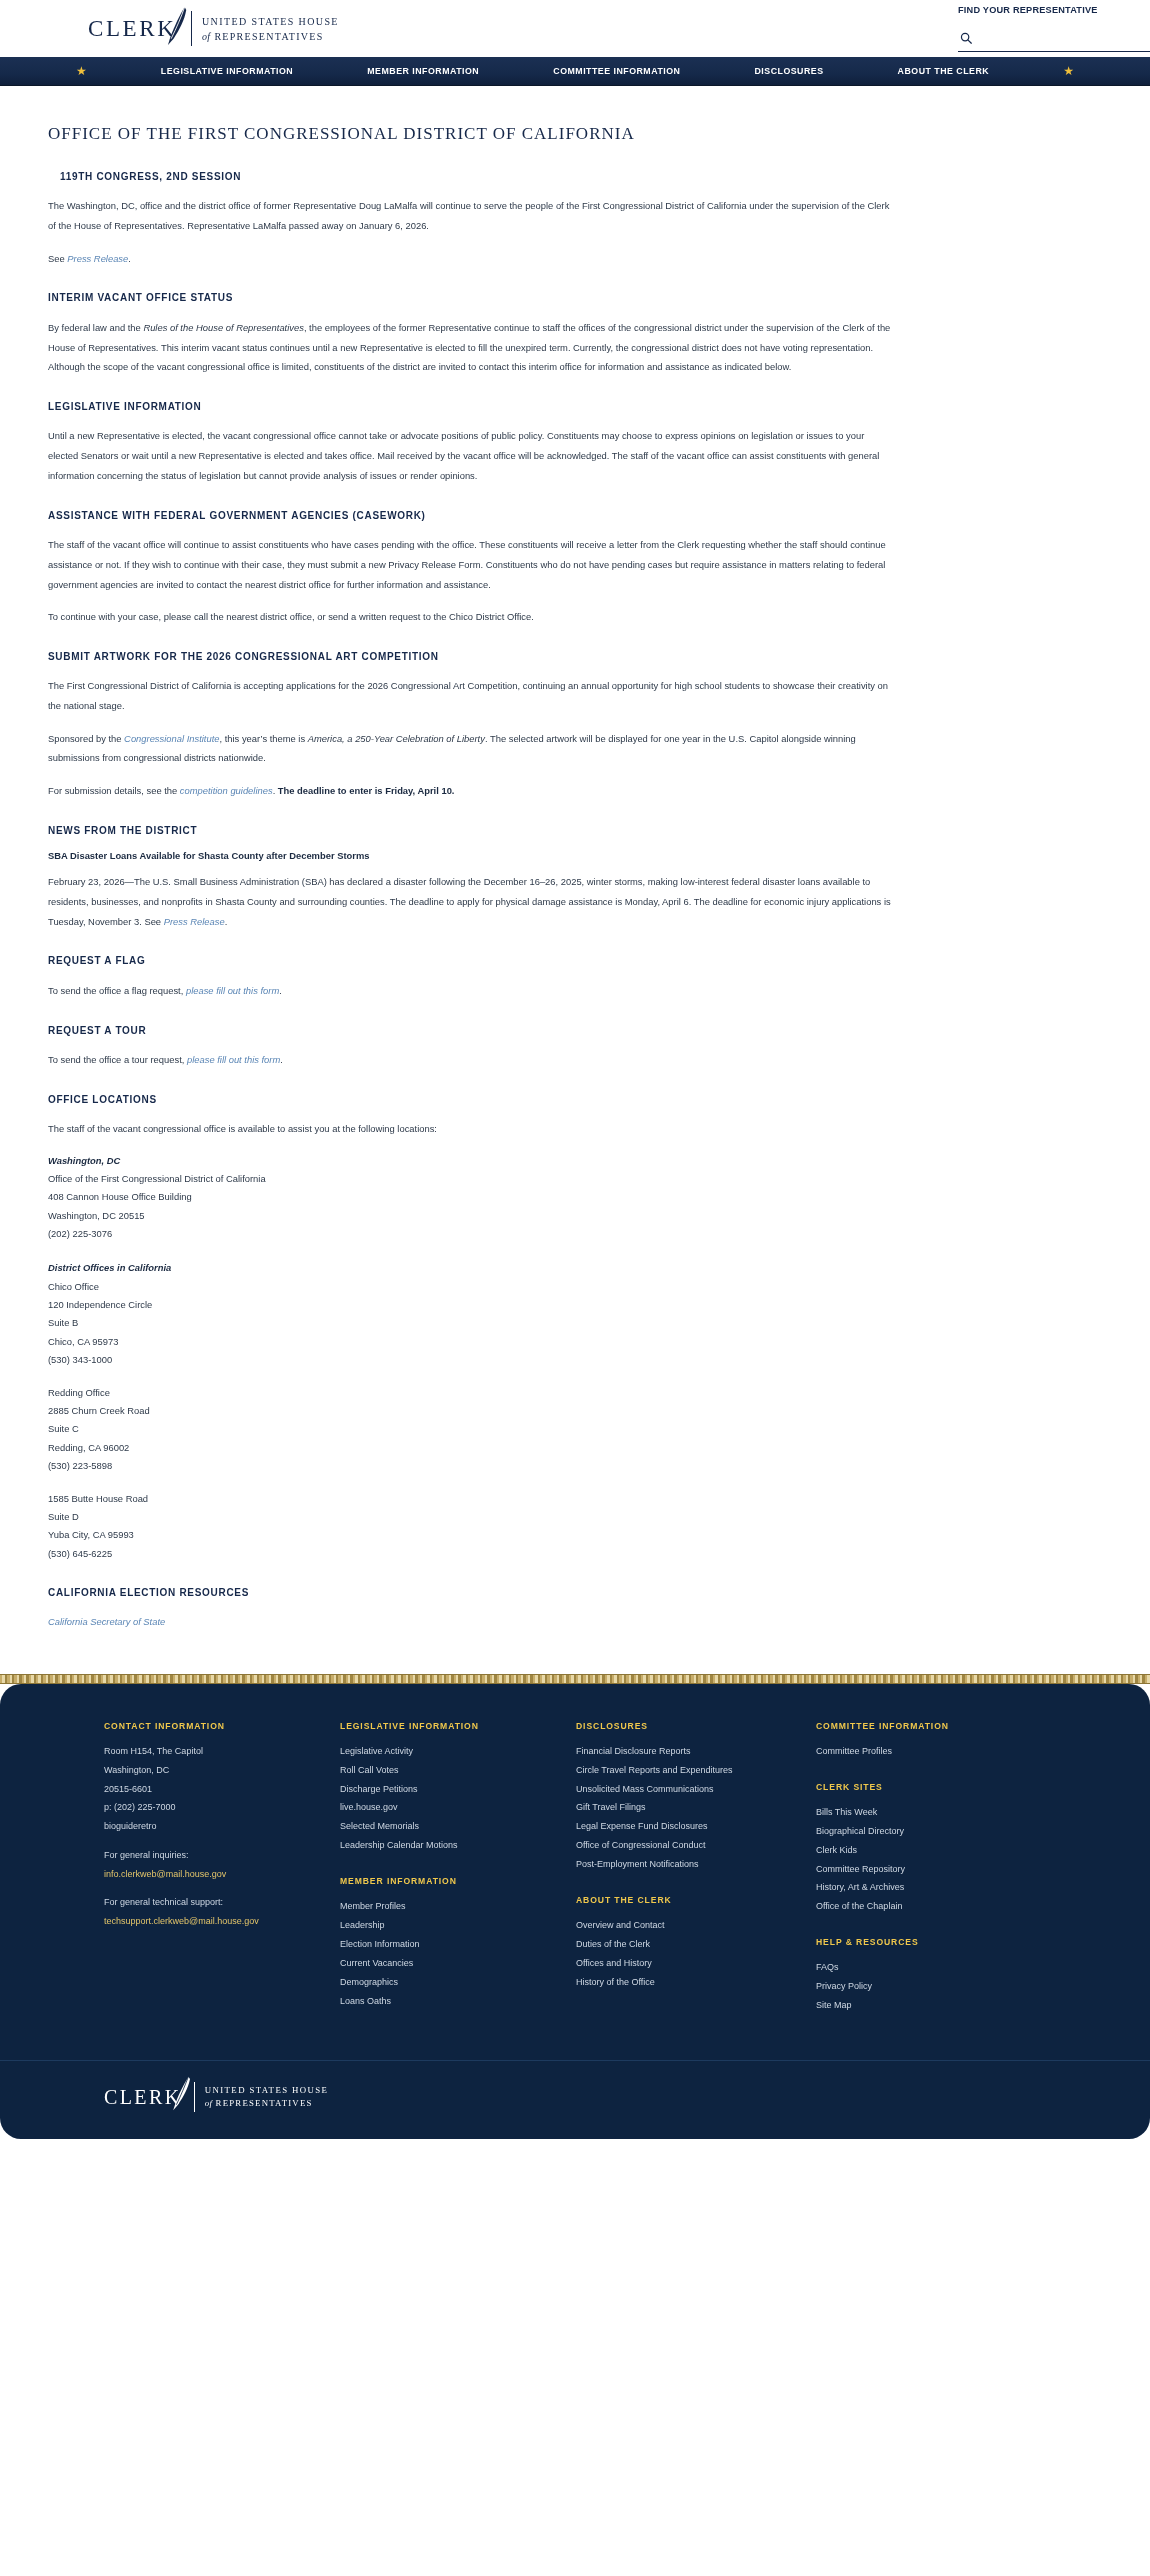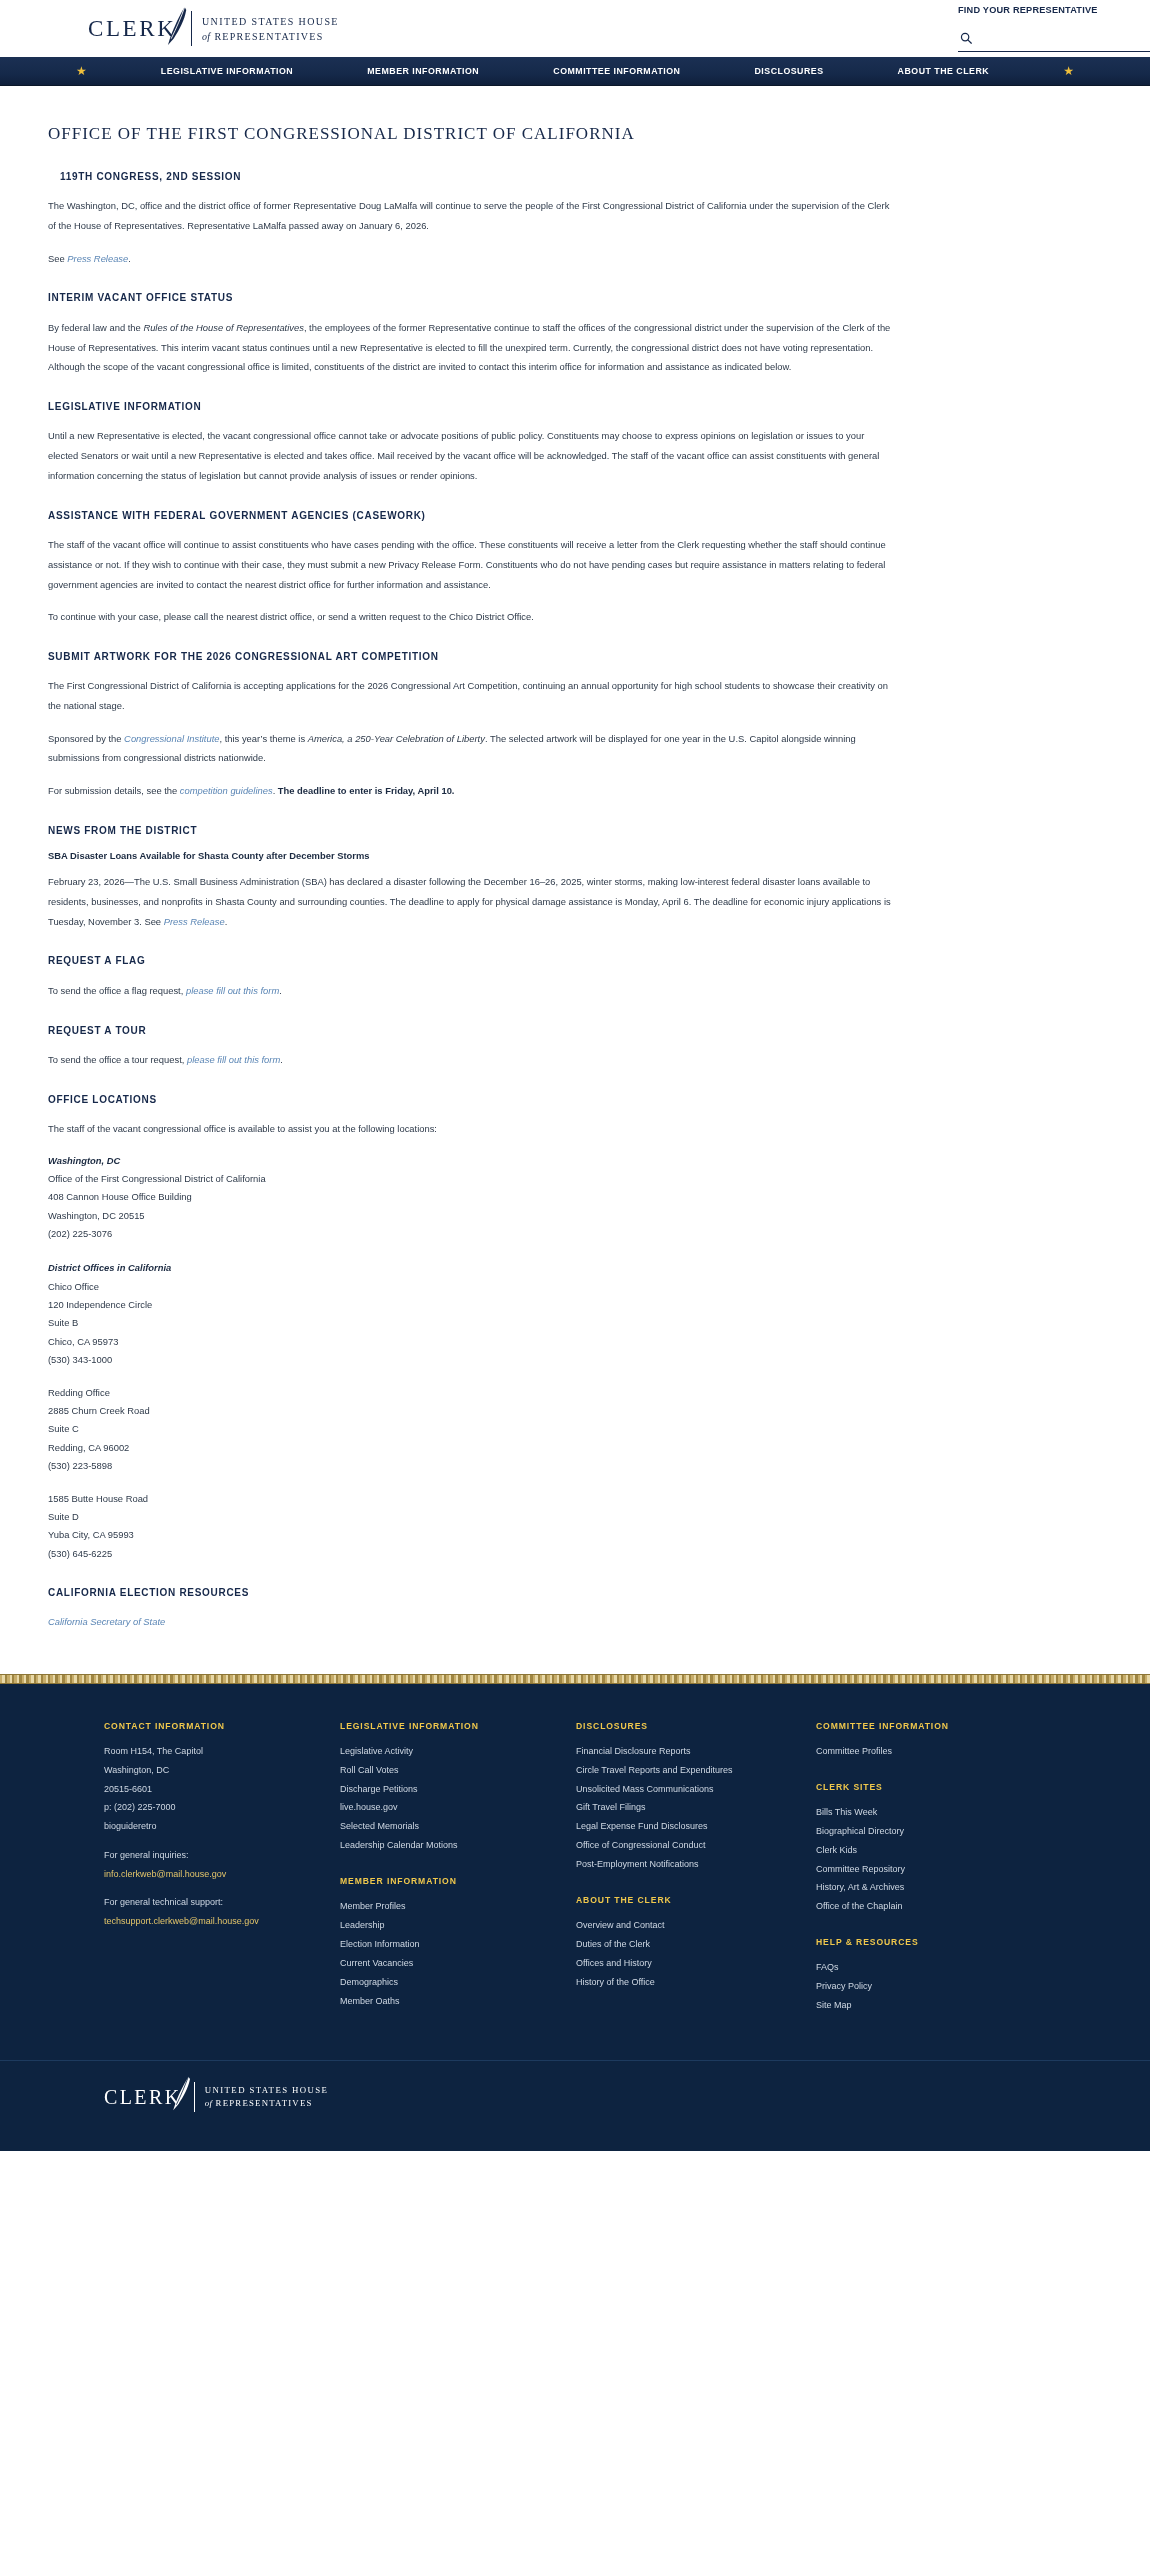--- a/index.html
+++ b/index.html
@@ -191,21 +191,22 @@
         #c7ad6a 0px, #c7ad6a 2.4px,
         #e8d9a8 2.4px, #e8d9a8 4.8px,
         #9e8542 4.8px, #9e8542 7.2px);
     border-top: 0.8px solid #8c7536;
     border-bottom: 0.8px solid #8c7536;
   }
 
   
   .site-footer {
     background: #0d2340;
-    padding: 37px 0 12px 0;
+    padding: 37px 0 0 0;
+    border-radius: 21px;
   }
   .footer-cols {
     display: flex;
     padding: 0 104px 0 104px;
     gap: 0;
   }
   .fcol { }
   .fcol.c1 { width: 236px; }
   .fcol.c2 { width: 236px; }
   .fcol.c3 { width: 240px; }
@@ -428,21 +429,21 @@
         <a class="flink">Selected Memorials</a>
         <a class="flink">Leadership Calendar Motions</a>
       </div>
       <div class="fgroup">
         <div class="fhead">MEMBER INFORMATION</div>
         <a class="flink">Member Profiles</a>
         <a class="flink">Leadership</a>
         <a class="flink">Election Information</a>
         <a class="flink">Current Vacancies</a>
         <a class="flink">Demographics</a>
-        <a class="flink">Member Oaths</a>
+        <a class="flink">Loans Oaths</a>
       </div>
     </div>
 
     <div class="fcol c3">
       <div class="fgroup">
         <div class="fhead">DISCLOSURES</div>
         <a class="flink">Financial Disclosure Reports</a>
         <a class="flink">Circle Travel Reports and Expenditures</a>
         <a class="flink">Unsolicited Mass Communications</a>
         <a class="flink">Gift Travel Filings</a>

